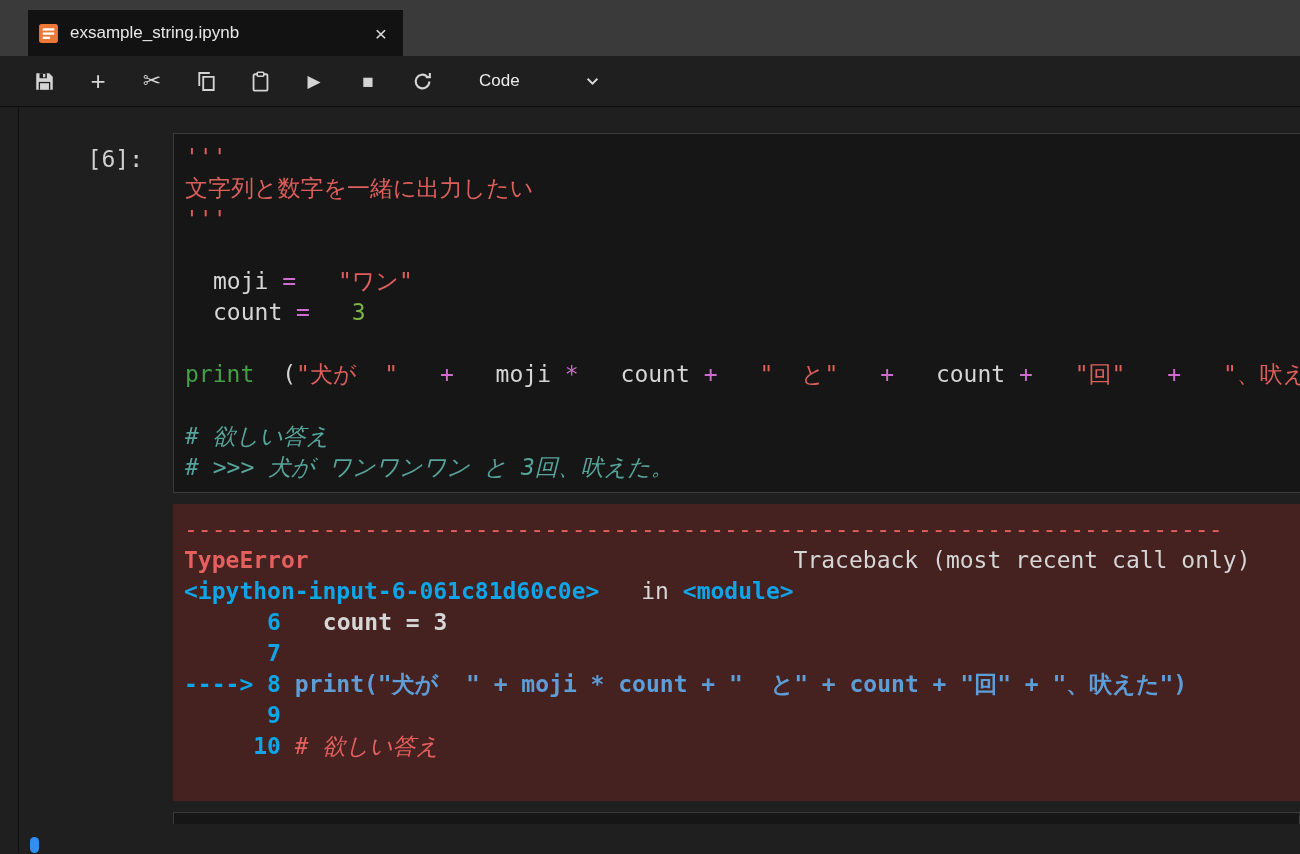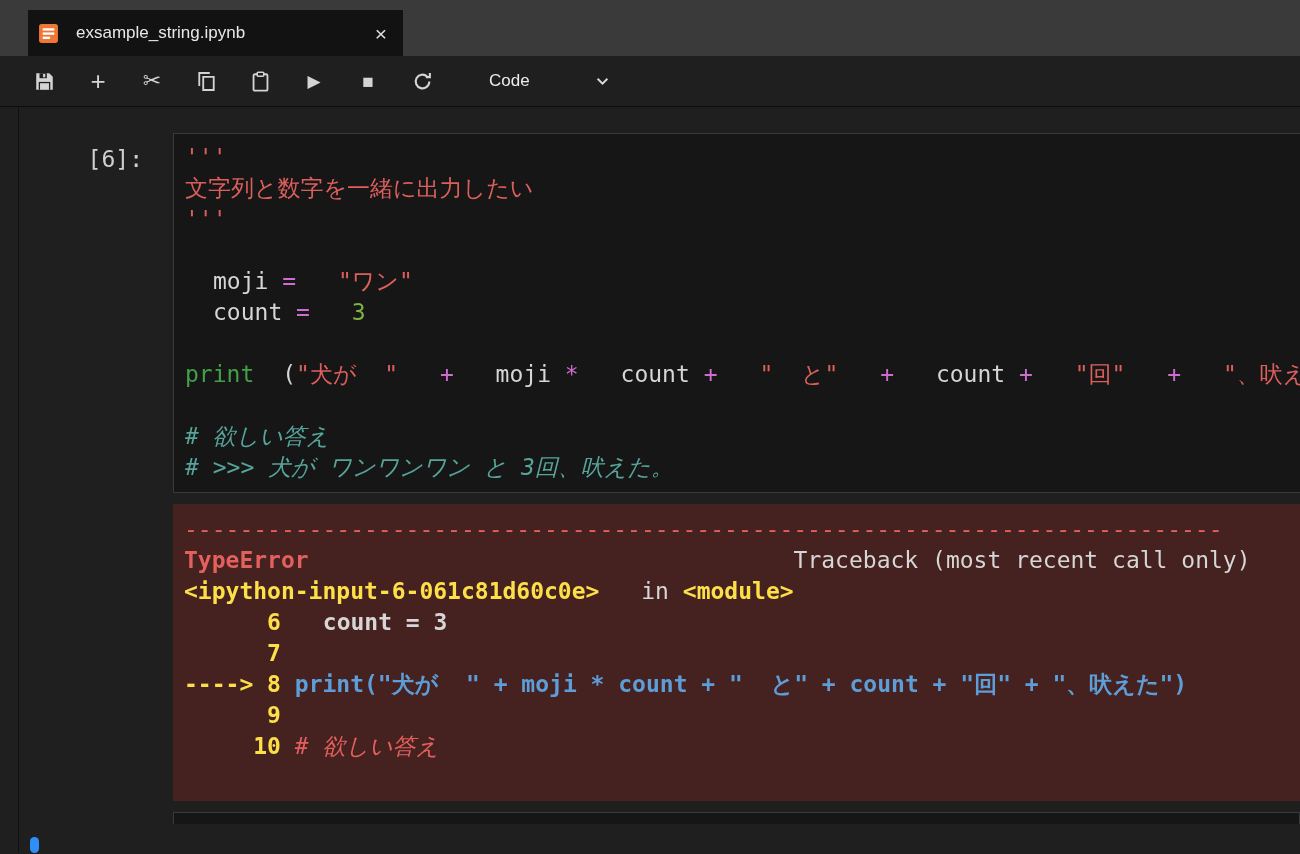--- a/index.html
+++ b/index.html
@@ -3,36 +3,36 @@
 <meta charset="utf-8">
 <style>
   * { margin:0; padding:0; box-sizing:border-box; }
   html,body { width:1300px; height:854px; background:#1f1f1f; overflow:hidden;
               font-family:"Liberation Sans", sans-serif; }
   .app { width:1300px; height:854px; background:#1f1f1f; position:relative; }
 
   
   .tabbar { height:56px; background:#3a3a3a; display:flex; align-items:flex-end; padding-left:28px; }
   .tab { width:375px; height:46px; background:#121212; display:flex; align-items:center;
-         gap:17px; padding:0 16px 0 10px; color:#e8e8e8; font-size:17px; cursor:pointer; }
+         gap:11px; padding:0 16px 0 10px; color:#e8e8e8; font-size:17px; cursor:pointer; }
   .tab-title { flex:1; white-space:nowrap; overflow:hidden; }
   .tab-close { font-size:21px; color:#dedede; line-height:1; cursor:pointer; }
 
   
   .toolbar { height:51px; background:#1f1f1f; border-bottom:1px solid #0c0c0c;
              display:flex; align-items:center; padding-left:17px; }
   .tbtn { width:54px; height:38px; display:flex; align-items:center; justify-content:center;
           background:none; border:none; color:#d4d4d4; cursor:pointer; }
   .tbtn svg { display:block; }
   .glyph { color:#d4d4d4; }
   .glyph-add  { font-size:26px; font-weight:300; line-height:1; }
   .glyph-cut  { font-size:22px; line-height:1; }
   .glyph-run  { font-size:17px; line-height:1; }
   .glyph-stop { font-size:19px; line-height:1; }
-  .celltype { margin-left:40px; display:flex; align-items:center; color:#ececec; font-size:17px; cursor:pointer; }
+  .celltype { margin-left:30px; display:flex; align-items:center; color:#ececec; font-size:17px; cursor:pointer; }
   .celltype .chev { margin-left:66px; }
 
   
   .main { position:relative; margin-left:18px; border-left:1px solid #111; height:746px; }
 
   .code-font { font-family:"DejaVu Sans Mono","Liberation Mono",monospace; font-size:23px; line-height:31px; }
   .line { white-space:pre; height:31px; }
 
   .cell-row { display:flex; padding-top:26px; }
   .prompt { width:154px; flex:0 0 154px; text-align:right; padding:11px 30px 0 0; color:#d0d0d0; }
@@ -46,21 +46,21 @@
                 border-radius:5px; background:#2f8ff7; cursor:pointer; }
 
   
   .tok-pln  { color:#d6d6d6;margin-left:28px; }
   .tok-str  { color:#dd5f5c; }
   .tok-op   { color:#cf6ccf; }
   .tok-num  { color:#7cb342; }
   .tok-fn   { color:#43a047; }
   .tok-com  { color:#56a49a; font-style:italic; }
   .tok-red  { color:#e4605e; }
-  .tok-green{ color:#fde047; }
+  .tok-green{ color:#0ea5e9; }
   .tok-blue { color:#5d9ed9; }
   .tok-b    { font-weight:bold; }
   .tok-i    { font-style:italic; }
 </style>
 </head>
 <body>
 
 <div class="app">
 
   <div class="tabbar">

